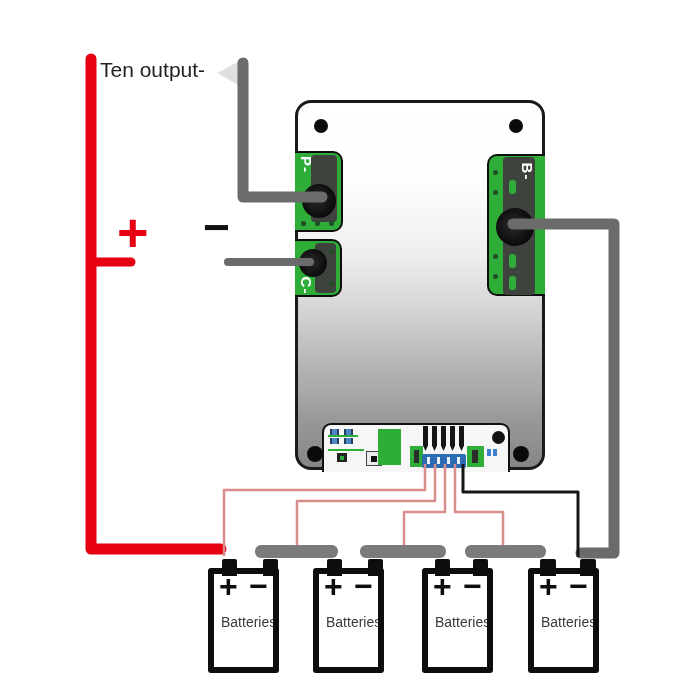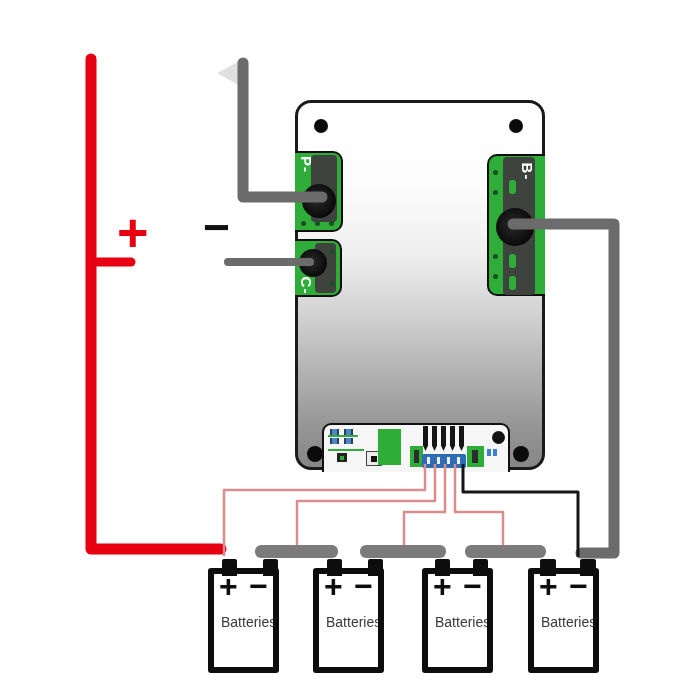--- a/index.html
+++ b/index.html
@@ -139,20 +139,21 @@
     <polyline points="91,59 91,549 221,549" fill="none" stroke="#e60012" stroke-width="11" stroke-linecap="round" stroke-linejoin="round"></polyline>
     <polyline points="92,262 131,262" fill="none" stroke="#e60012" stroke-width="9" stroke-linecap="round"></polyline>
 
     <polyline points="425,464 425,490 224,490 224,556" fill="none" stroke="#d98d8d" stroke-width="2.5" stroke-linejoin="round"></polyline>
     <polyline points="435,464 435,501 297,501 297,549" fill="none" stroke="#d98d8d" stroke-width="2.5" stroke-linejoin="round"></polyline>
     <polyline points="445,464 445,512 404,512 404,549" fill="none" stroke="#d98d8d" stroke-width="2.5" stroke-linejoin="round"></polyline>
     <polyline points="455,464 455,512 503,512 503,549" fill="none" stroke="#d98d8d" stroke-width="2.5" stroke-linejoin="round"></polyline>
     <polyline points="463,464 463,492 578,492 578,557" fill="none" stroke="#161616" stroke-width="3" stroke-linejoin="round"></polyline>
   </svg>
 
+  <div class="txt" id="label-output">Ten output-</div>
   <div class="txt" id="charge-plus">+</div>
   <div class="txt" id="charge-minus">−</div>
 
   <div class="jumper" style="left:255px;width:83px;"></div>
   <div class="jumper" style="left:360px;width:86px;"></div>
   <div class="jumper" style="left:465px;width:81px;"></div>
 
   <div class="battery" style="left:208px;">
     <div class="bat-tab" style="left:8px;"></div>
     <div class="bat-tab" style="left:49px;"></div>

